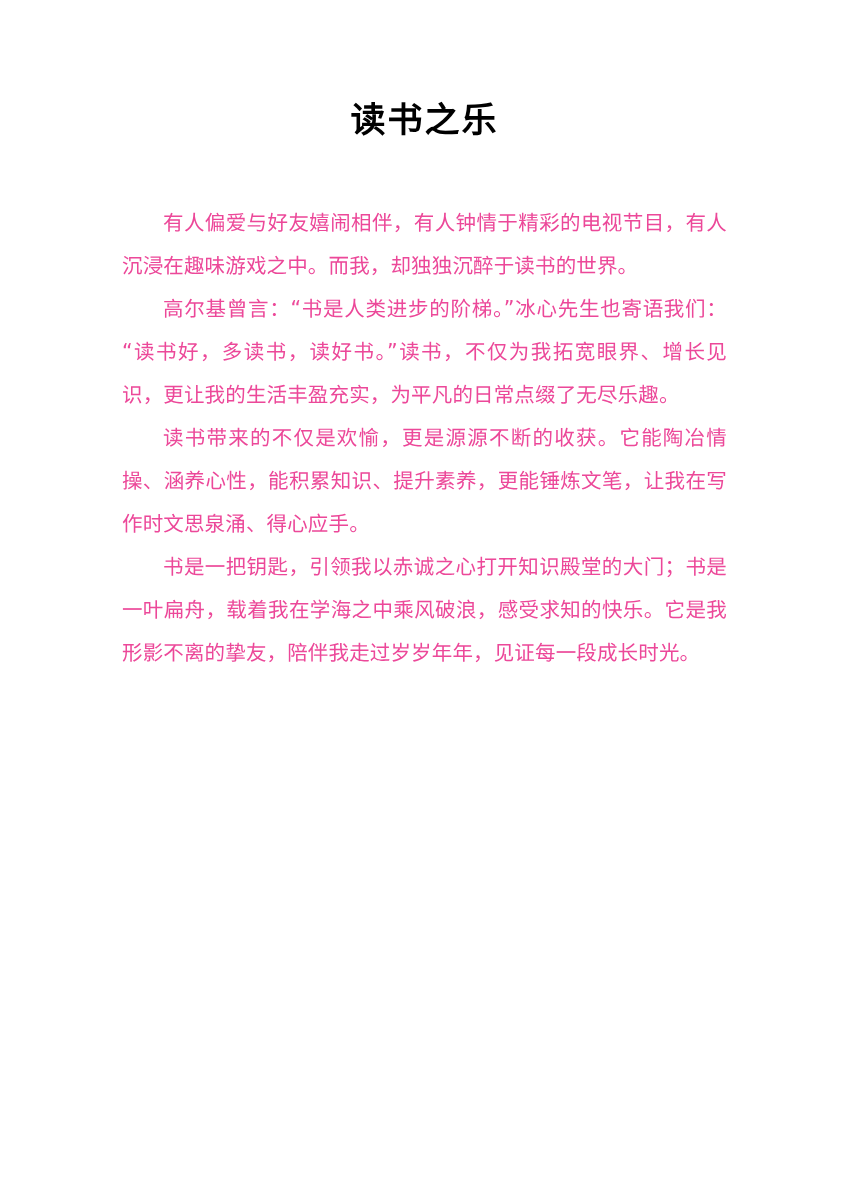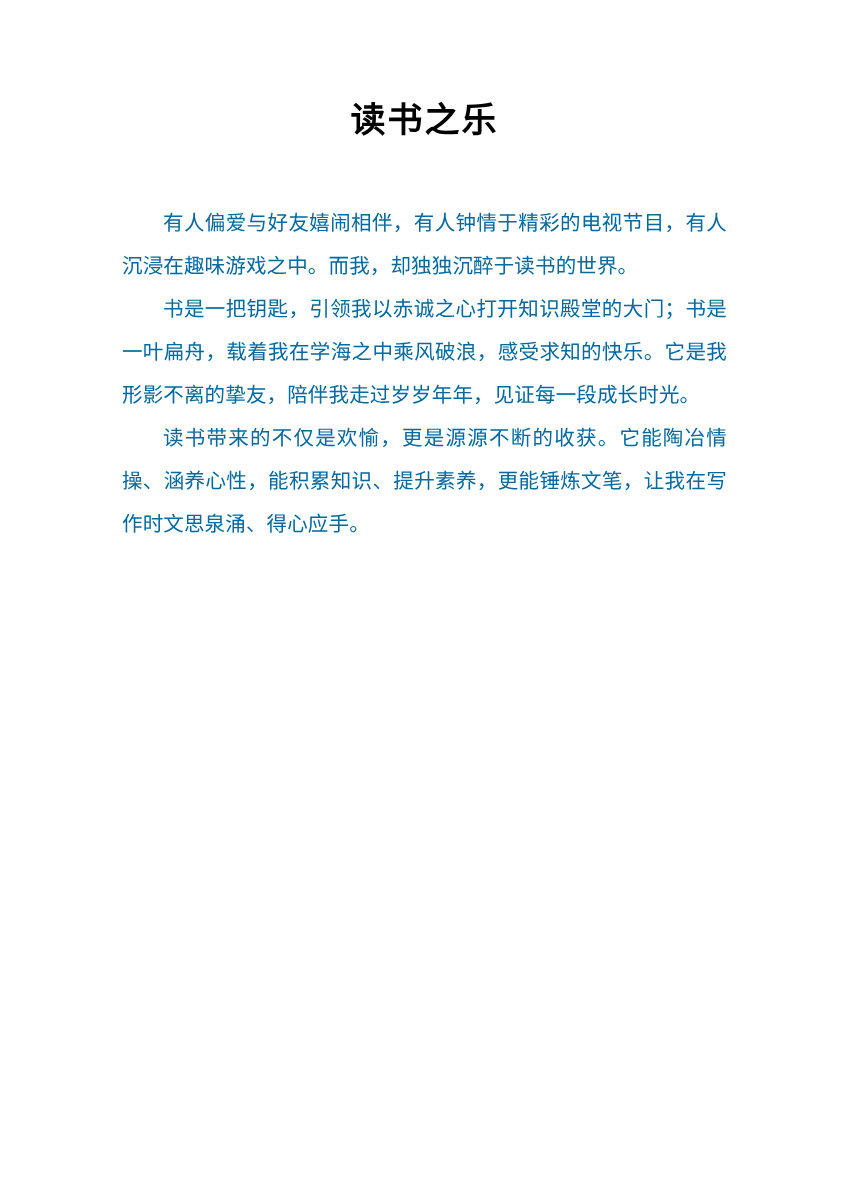--- a/index.html
+++ b/index.html
@@ -38,33 +38,34 @@
     margin: 0 0 58px 0;
     color: #000000;
   }
   .doc-paragraph {
     font-size: 20.5px;
     line-height: 43px;
     text-align: justify;
     text-justify: inter-ideograph;
     text-indent: 2em;
     margin: 0;
-    color: #0369a1;
+    color: #ec4899;
     letter-spacing: 0.15px;
     word-break: break-all;
   }
   .doc-paragraph + .doc-paragraph {
     margin-top: 0;
   }
 </style>
 </head>
 <body>
 
 <div class="page">
   <div class="doc-body">
     <h1 class="doc-title">读书之乐</h1>
     <div>
       <p class="doc-paragraph">有人偏爱与好友嬉闹相伴，有人钟情于精彩的电视节目，有人沉浸在趣味游戏之中。而我，却独独沉醉于读书的世界。</p>
+      <p class="doc-paragraph">高尔基曾言：“书是人类进步的阶梯。”冰心先生也寄语我们：“读书好，多读书，读好书。”读书，不仅为我拓宽眼界、增长见识，更让我的生活丰盈充实，为平凡的日常点缀了无尽乐趣。</p>
+      <p class="doc-paragraph">读书带来的不仅是欢愉，更是源源不断的收获。它能陶冶情操、涵养心性，能积累知识、提升素养，更能锤炼文笔，让我在写作时文思泉涌、得心应手。</p>
       <p class="doc-paragraph">书是一把钥匙，引领我以赤诚之心打开知识殿堂的大门；书是一叶扁舟，载着我在学海之中乘风破浪，感受求知的快乐。它是我形影不离的挚友，陪伴我走过岁岁年年，见证每一段成长时光。</p>
-      <p class="doc-paragraph">读书带来的不仅是欢愉，更是源源不断的收获。它能陶冶情操、涵养心性，能积累知识、提升素养，更能锤炼文笔，让我在写作时文思泉涌、得心应手。</p>
     </div>
   </div>
 </div>
 
 </body></html>

